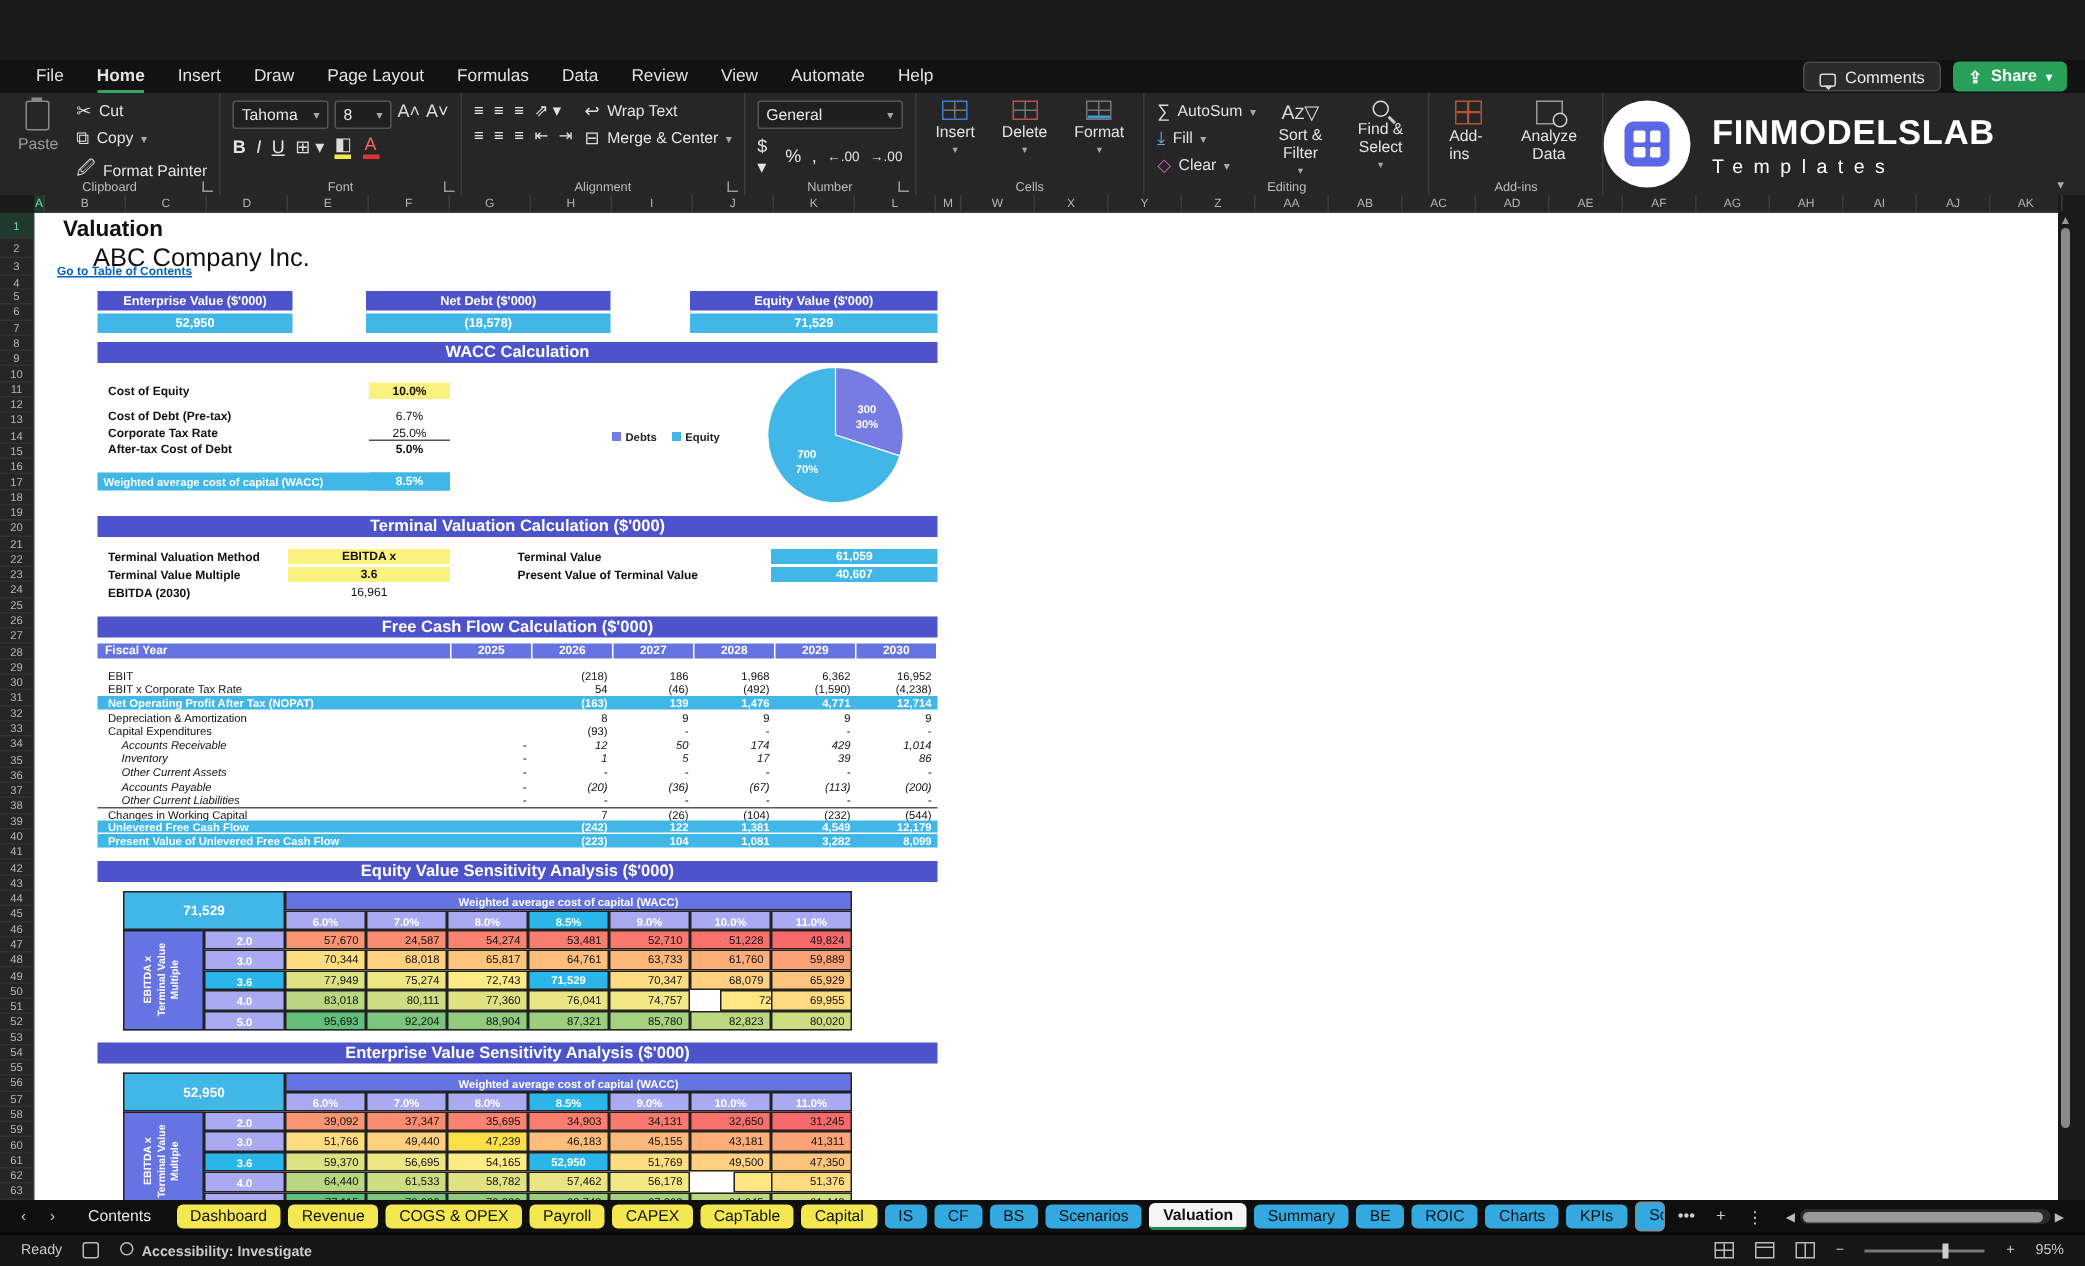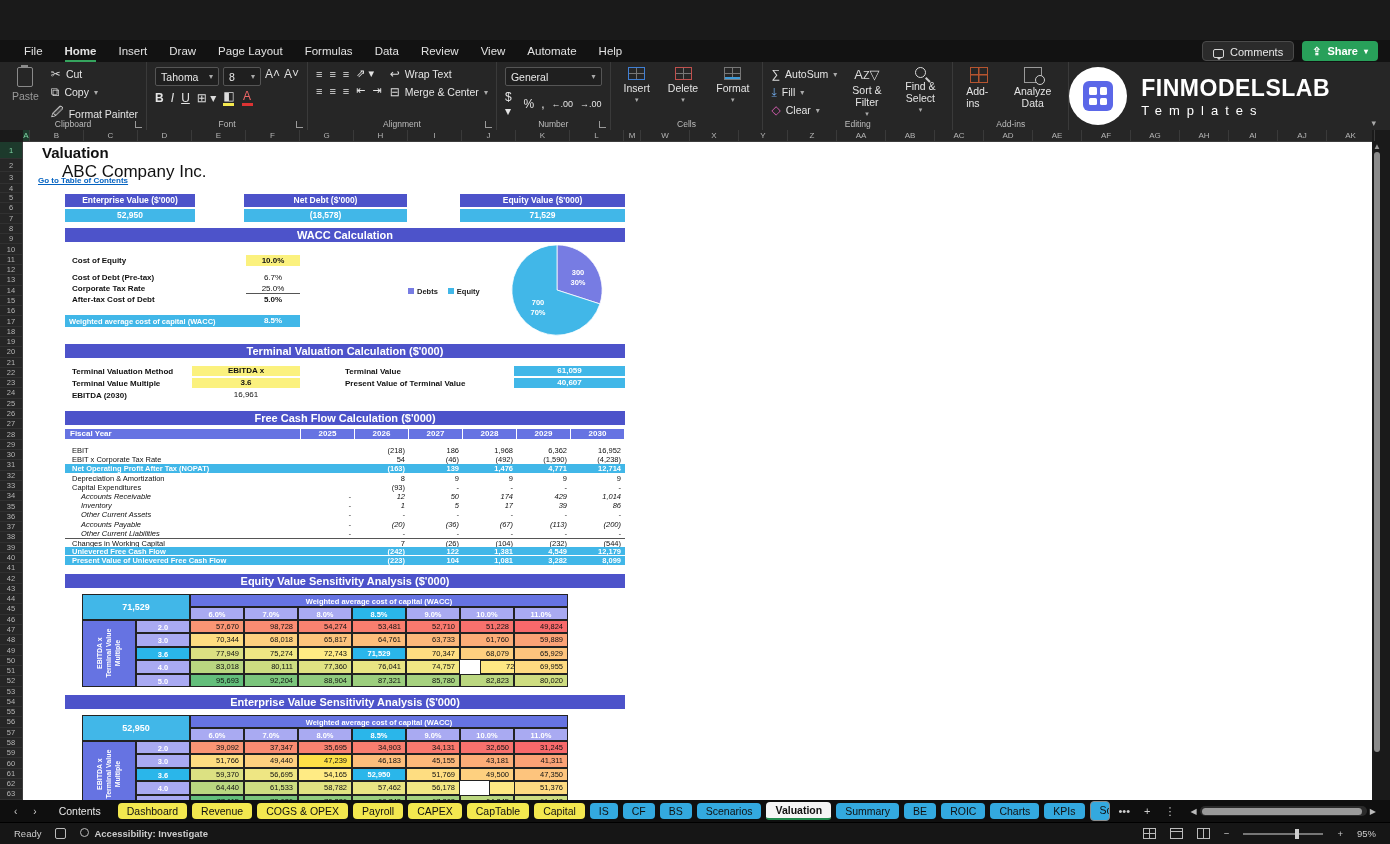--- a/index.html
+++ b/index.html
@@ -648,21 +648,21 @@
         <div class="sens-hd" style="position: absolute; left: 383px; top: 465px; width: 54px; height: 13px; line-height: 13px;">9.0%</div>
         <div class="sens-hd" style="position: absolute; left: 437px; top: 465px; width: 54px; height: 13px; line-height: 13px;">10.0%</div>
         <div class="sens-hd" style="position: absolute; left: 491px; top: 465px; width: 54px; height: 13px; line-height: 13px;">11.0%</div>
         <div class="sens-vert" style="position: absolute; left: 59px; top: 478px; width: 54px; height: 67px;">
           <span>EBITDA x
 Terminal Value
 Multiple</span>
         </div>
         <div class="sens-hd" style="position: absolute; left: 113px; top: 478px; width: 54px; height: 13.4px; line-height: 13.4px;">2.0</div>
         <div class="sens-cell" style="position: absolute; left: 167px; top: 478px; width: 54px; height: 13.4px; background: rgb(250, 149, 116);">57,670</div>
-        <div class="sens-cell" style="position: absolute; left: 221px; top: 478px; width: 54px; height: 13.4px; background: rgb(250, 140, 114);">98,728</div>
+        <div class="sens-cell" style="position: absolute; left: 221px; top: 478px; width: 54px; height: 13.4px; background: rgb(250, 140, 114);">24,587</div>
         <div class="sens-cell" style="position: absolute; left: 275px; top: 478px; width: 54px; height: 13.4px; background: rgb(249, 130, 112);">54,274</div>
         <div class="sens-cell" style="position: absolute; left: 329px; top: 478px; width: 54px; height: 13.4px; background: rgb(249, 126, 111);">53,481</div>
         <div class="sens-cell" style="position: absolute; left: 383px; top: 478px; width: 54px; height: 13.4px; background: rgb(249, 121, 110);">52,710</div>
         <div class="sens-cell" style="position: absolute; left: 437px; top: 478px; width: 54px; height: 13.4px; background: rgb(248, 113, 109);">51,228</div>
         <div class="sens-cell" style="position: absolute; left: 491px; top: 478px; width: 54px; height: 13.4px; background: rgb(248, 105, 107);">49,824</div>
         <div class="sens-hd" style="position: absolute; left: 113px; top: 491.4px; width: 54px; height: 13.4px; line-height: 13.4px;">3.0</div>
         <div class="sens-cell" style="position: absolute; left: 167px; top: 491.4px; width: 54px; height: 13.4px; background: rgb(254, 221, 129);">70,344</div>
         <div class="sens-cell" style="position: absolute; left: 221px; top: 491.4px; width: 54px; height: 13.4px; background: rgb(254, 208, 127);">68,018</div>
         <div class="sens-cell" style="position: absolute; left: 275px; top: 491.4px; width: 54px; height: 13.4px; background: rgb(253, 196, 124);">65,817</div>
         <div class="sens-cell" style="position: absolute; left: 329px; top: 491.4px; width: 54px; height: 13.4px; background: rgb(253, 190, 123);">64,761</div>

